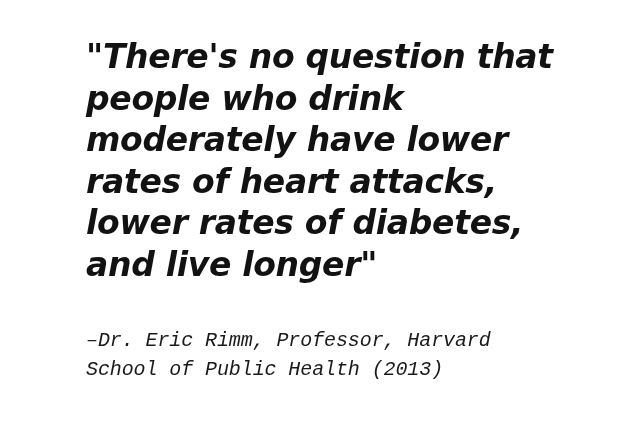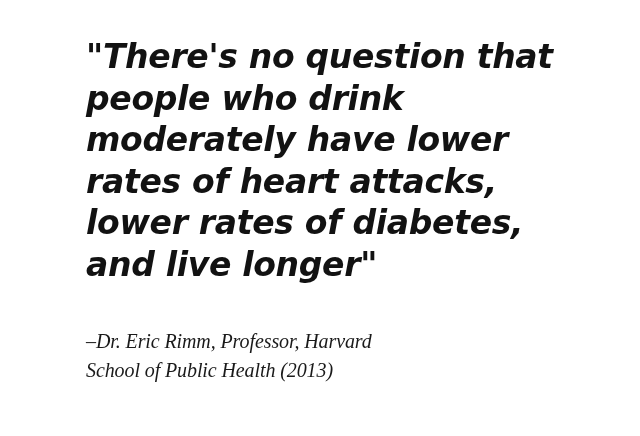--- a/index.html
+++ b/index.html
@@ -29,21 +29,21 @@
     font-weight: 700;
     font-size: 33px;
     line-height: 1.26;
     color: #121212;
     letter-spacing: -0.3px;
     white-space: pre-line;
     margin: 0;
   }
   .attribution {
     margin-top: 42px;
-    font-family: Liberation Serif, serif;
+    font-family: Liberation Mono, monospace;
     font-style: italic;
     font-weight: 400;
     font-size: 20px;
     line-height: 1.42;
     color: #1a1a1a;
     letter-spacing: -0.1px;
     white-space: pre-line;
   }
 </style>
 </head>

